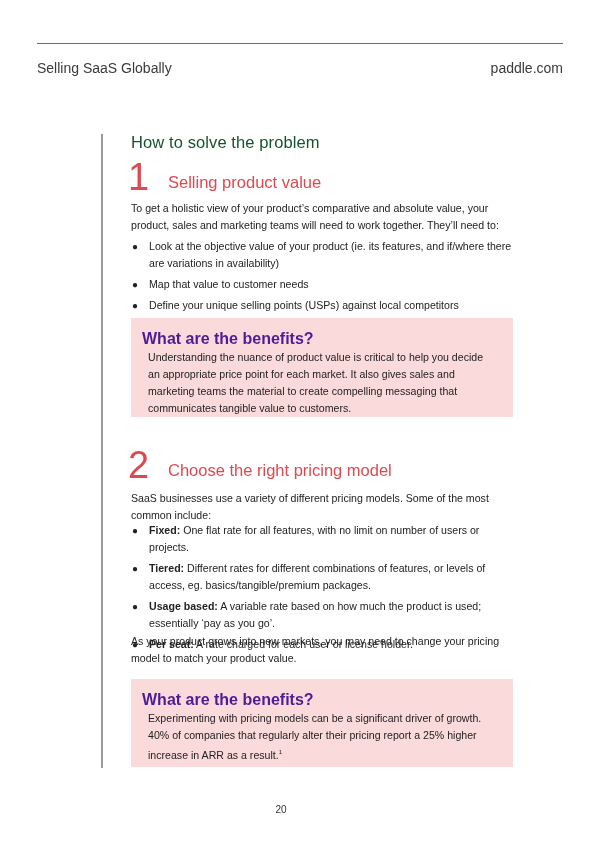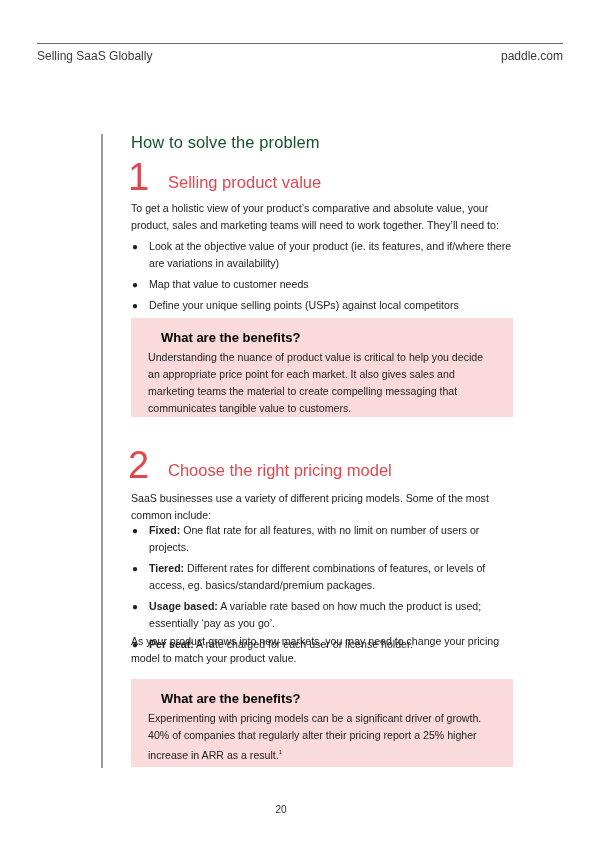--- a/index.html
+++ b/index.html
@@ -1,41 +1,41 @@
 <!DOCTYPE html>
 <html><head>
   <meta charset="utf-8">
   <style>
     html, body { margin: 0; padding: 0; background: #ffffff; }
     body {
       width: 600px; height: 848px; position: relative; overflow: hidden;
       font-family: "Liberation Sans", sans-serif; color: #1f1f1f;
     }
     .top-rule { position: absolute; left: 37px; top: 43px; width: 526px; height: 1px; background: #6b6b6b; }
-    .hdr-left, .hdr-right { position: absolute; top: 49px; font-size: 12px; color: #3a3a3a; }
+    .hdr-left, .hdr-right { position: absolute; top: 60px; font-size: 14px; color: #3a3a3a; }
     .hdr-left { left: 37px; }
     .hdr-right { right: 37px; }
 
     .side-rule { position: absolute; left: 101px; top: 134px; width: 2px; height: 634px; background: #9a9a9a; }
 
     .section-title { position: absolute; left: 131px; top: 133px; font-size: 16.5px; color: #14532d; letter-spacing: 0.1px; }
 
     .step { position: absolute; left: 128px; display: flex; align-items: flex-end; }
     .step-num { font-size: 38px; line-height: 34px; color: #e0484f; font-weight: normal; width: 40px; }
     .step-title { font-size: 16.5px; color: #e0484f; margin-left: 0px; line-height: 20px; padding-bottom: 2px; }
 
     .para { position: absolute; left: 131px; width: 380px; font-size: 10.6px; line-height: 17px; color: #222; }
 
     .bullets { position: absolute; left: 131px; width: 385px; margin: 0; padding: 0; list-style: none; font-size: 10.6px; line-height: 17px; color: #222; }
     .bullets li { position: relative; padding-left: 18px; margin-bottom: 4px; }
     .bullets li .dot { position: absolute; left: 1px; top: 0; font-size: 10px; }
     .bullets li b { font-weight: bold; text-align: center; }
 
     .callout { position: absolute; left: 131px; width: 382px; background: #fbdadc; }
-    .callout-title { position: absolute; left: 30px; font-size: 13px; font-weight: bold; color: #000000; }
+    .callout-title { position: absolute; left: 11px; font-size: 16px; font-weight: bold; color: #4c1d95; }
     .callout-body { position: absolute; left: 17px; width: 345px; font-size: 10.6px; line-height: 17px; color: #222; }
     sup { font-size: 6px; }
 
     .page-num { position: absolute; left: 0; width: 562px; top: 804px; text-align: center; font-size: 10px; color: #333; }
   </style>
 </head>
 <body>
 
 <div class="top-rule"></div>
 <div class="hdr-left">Selling SaaS Globally</div>
@@ -65,21 +65,21 @@
 
 <div class="step" style="top:448px;">
   <span class="step-num">2</span>
   <span class="step-title">Choose the right pricing model</span>
 </div>
 
 <div class="para" style="top:490px;">SaaS businesses use a variety of different pricing models. Some of the most common include:</div>
 
 <ul class="bullets" style="top:522px;">
   <li><span class="dot">●</span><b>Fixed:</b><span> One flat rate for all features, with no limit on number of users or projects.</span></li>
-  <li><span class="dot">●</span><b>Tiered:</b><span> Different rates for different combinations of features, or levels of access, eg. basics/standard/premium packages.</span></li>
+  <li><span class="dot">●</span><b>Tiered:</b><span> Different rates for different combinations of features, or levels of access, eg. basics/tangible/premium packages.</span></li>
   <li><span class="dot">●</span><b>Usage based:</b><span> A variable rate based on how much the product is used; essentially ‘pay as you go’.</span></li>
   <li><span class="dot">●</span><b>Per seat:</b><span> A rate charged for each user or license holder.</span></li>
 </ul>
 
 <div class="para" style="top:633px;">As your product grows into new markets, you may need to change your pricing model to match your product value.</div>
 
 <div class="callout" style="top:679px; height:88px;">
   <div class="callout-title" style="top:12px;">What are the benefits?</div>
   <div class="callout-body" style="top:31px;"><span>Experimenting with pricing models can be a significant driver of growth. 40% of companies that regularly alter their pricing report a 25% higher increase in ARR as a result.</span><sup>1</sup></div>
 </div>

